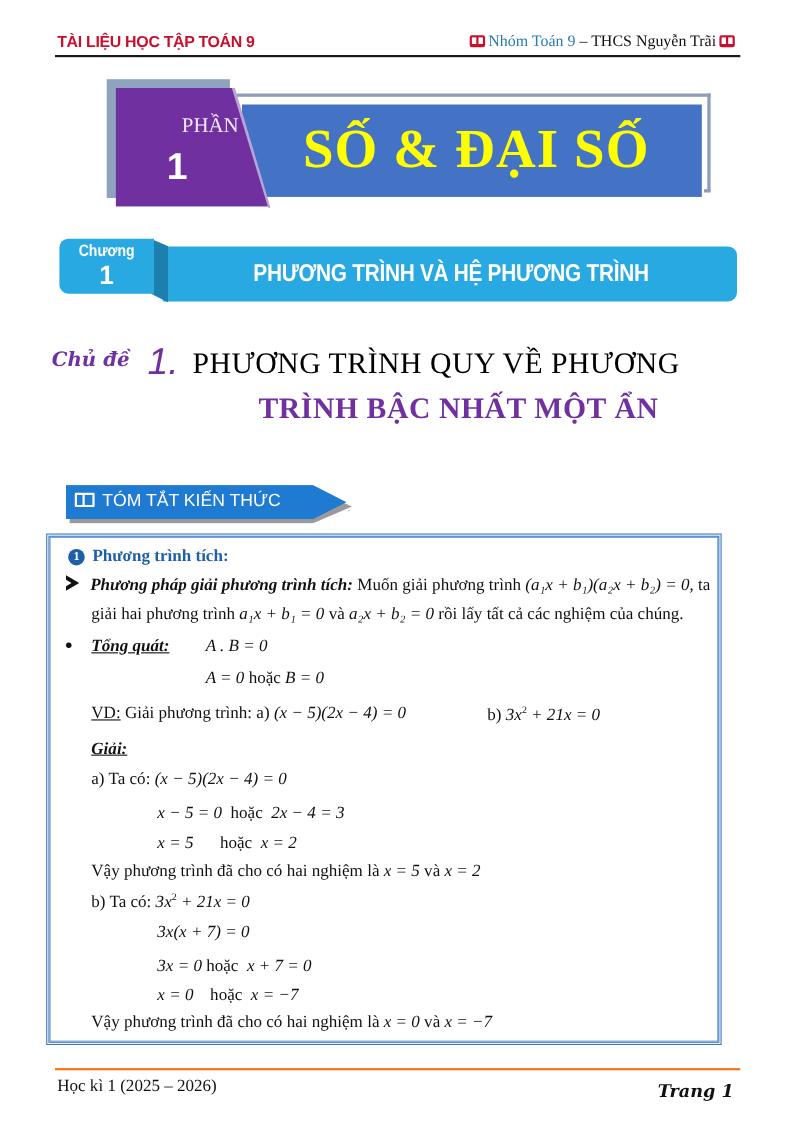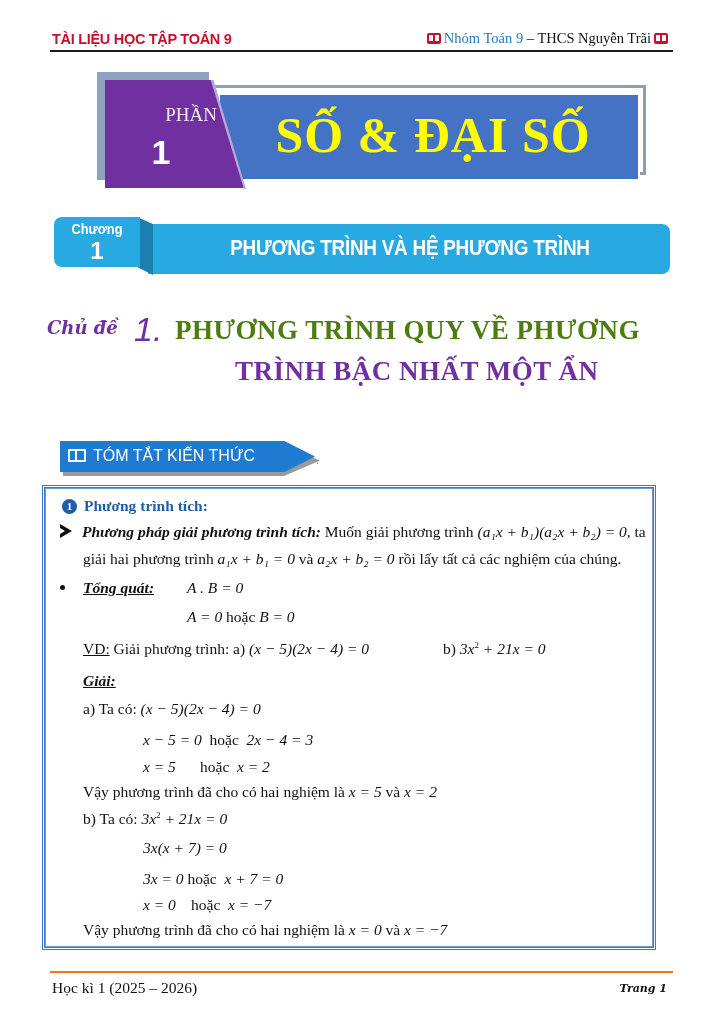--- a/index.html
+++ b/index.html
@@ -30,21 +30,21 @@
     .chap-bar { position: absolute; left: 148px; top: 224px; width: 522px; height: 50px; background: #29a9e1; border-radius: 0 8px 8px 0; }
     .chap-fold { position: absolute; left: 137px; top: 217px; width: 16px; height: 58px; background: #1d7fb0; clip-path: polygon(0 0, 100% 12%, 100% 100%, 0 86%); }
     .chap-tab { position: absolute; left: 54px; top: 217px; width: 86px; height: 50px; background: #29a9e1; border-radius: 8px 0 0 8px; }
     .chap-tab-label { position: absolute; left: 54px; top: 220px; width: 86px; text-align: center; color: #fff; font-family: "Liberation Sans", sans-serif; font-weight: bold; font-size: 15px; transform: scaleX(0.85); }
     .chap-tab-num { position: absolute; left: 54px; top: 237px; width: 86px; text-align: center; color: #fff; font-family: "Liberation Sans", sans-serif; font-weight: bold; font-size: 24px; }
     .chap-title { position: absolute; left: 150px; top: 235px; width: 520px; text-align: center; color: #fff; font-family: "Liberation Sans", sans-serif; font-weight: bold; font-size: 22px; letter-spacing: -0.3px; transform: scaleX(0.86); }
 
     
     .topic-prefix { position: absolute; left: 47px; top: 317px; color: #7030a0; font-family: "DejaVu Serif", serif; font-style: italic; font-weight: bold; font-size: 18px; }
     .topic-num { position: absolute; left: 134px; top: 309px; color: #7030a0; font-family: "Liberation Sans", sans-serif; font-style: italic; font-size: 34px; line-height: 40px; }
-    .topic-line1 { position: absolute; left: 175px; top: 315px; color: #4d7c0f; font-family: "Liberation Serif", serif; font-weight: bold; font-size: 27px; letter-spacing: 0.5px; white-space: nowrap; }
+    .topic-line1 { position: absolute; left: 175px; top: 315px; color: #000000; font-family: "Liberation Serif", serif; font-weight: normal; font-size: 27px; letter-spacing: 0.5px; white-space: nowrap; }
     .topic-line2 { position: absolute; left: 235px; top: 356px; color: #7030a0; font-family: "Liberation Serif", serif; font-weight: bold; font-size: 27px; letter-spacing: 0.5px; white-space: nowrap; }
 
     
     .ribbon-shadow { position: absolute; left: 63px; top: 445px; width: 257px; height: 31px; background: #9a9a9a; clip-path: polygon(0 0, 86% 0, 100% 50%, 86% 100%, 0 100%); }
     .ribbon { position: absolute; left: 60px; top: 441px; width: 255px; height: 31px; background: #1f7ad1; clip-path: polygon(0 0, 88% 0, 100% 50%, 88% 100%, 0 100%); }
     .ribbon-text { position: absolute; left: 68px; top: 447px; color: #fff; font-family: "Liberation Sans", sans-serif; font-size: 16px; white-space: nowrap; }
     .ribbon-text .open-book { display: inline-block; width: 18px; height: 13px; border: 2px solid #fff; border-radius: 1px; position: relative; vertical-align: -1px; margin-right: 7px; }
     .ribbon-text .open-book::after { content: ""; position: absolute; left: 5px; top: -1px; width: 2px; height: 11px; background: #fff; }
     .ribbon-dot { position: absolute; left: 316px; top: 462px; font-size: 8px; color: #555; }
 
@@ -58,21 +58,21 @@
     .bi { font-weight: bold; font-style: italic; }
     .u { text-decoration: underline; }
     .arrow-bullet { display: inline-block; width: 0; height: 0; border-left: 12px solid #111; border-top: 7px solid transparent; border-bottom: 7px solid transparent; vertical-align: -1px; margin-right: 10px; position: relative; }
     .arrow-bullet::after { content:""; position:absolute; left:-12px; top:-3px; width:0; height:0; border-left:5px solid #fff; border-top:3px solid transparent; border-bottom:3px solid transparent; }
     .dot-bullet { display: inline-block; width: 5px; height: 5px; border-radius: 50%; background: #111; vertical-align: 3px; margin-right: 18px; }
     sub, sup { font-size: 9px; }
 
     
     .pg-footer { position: absolute; left: 50px; top: 971px; width: 623px; border-top: 2px solid #f97316; }
     .pg-footer .left { position: absolute; left: 2px; top: 6px; font-size: 15.5px; color: #111; }
-    .pg-footer .right { position: absolute; right: 6px; top: 9px; font-size: 11px; font-style: italic; font-weight: bold; color: #111; font-family: "DejaVu Serif", serif; }
+    .pg-footer .right { position: absolute; right: 6px; top: 9px; font-size: 16px; font-style: italic; font-weight: bold; color: #111; font-family: "DejaVu Serif", serif; }
   </style>
 </head>
 <body>
 
 <div class="pg-header">
   <span class="left">TÀI LIỆU HỌC TẬP TOÁN 9</span>
   <span class="right">
     <span class="book-icon"></span><span class="blue">Nhóm Toán 9</span><span> – </span><span>THCS Nguyễn Trãi</span><span class="book-icon"></span>
   </span>
 </div>

